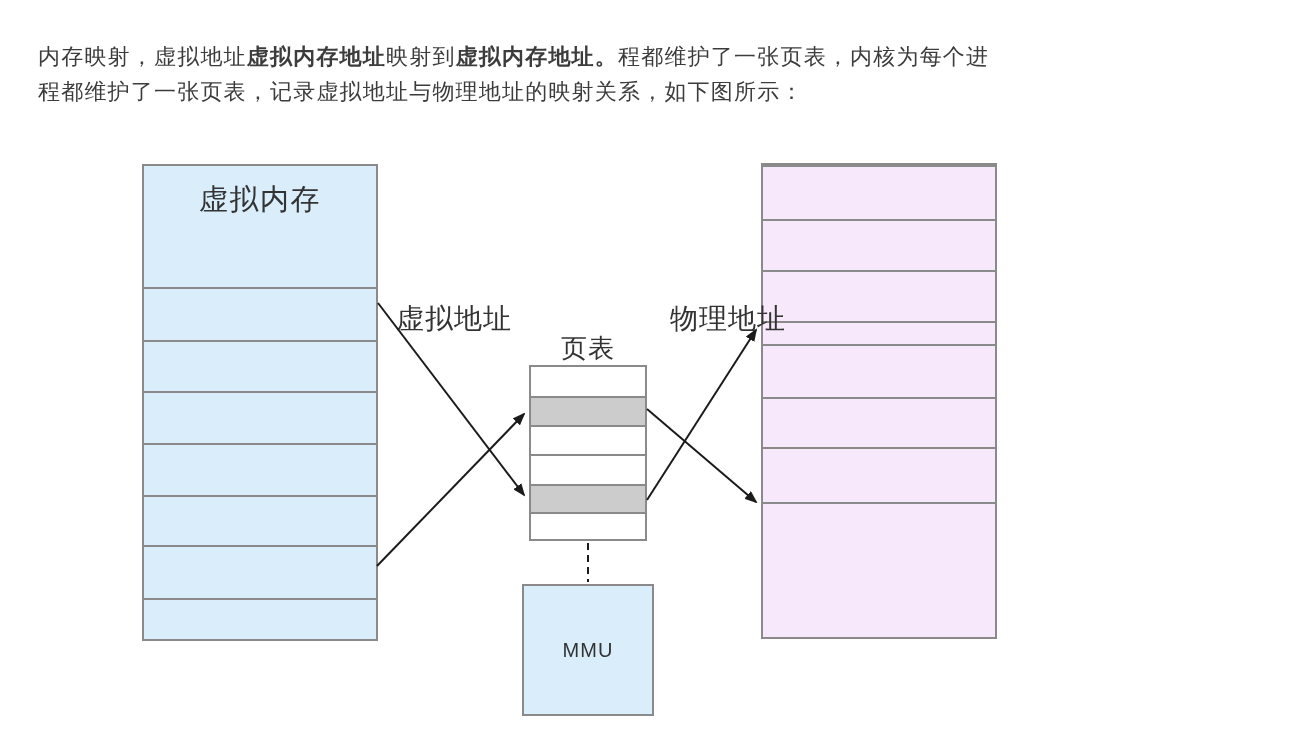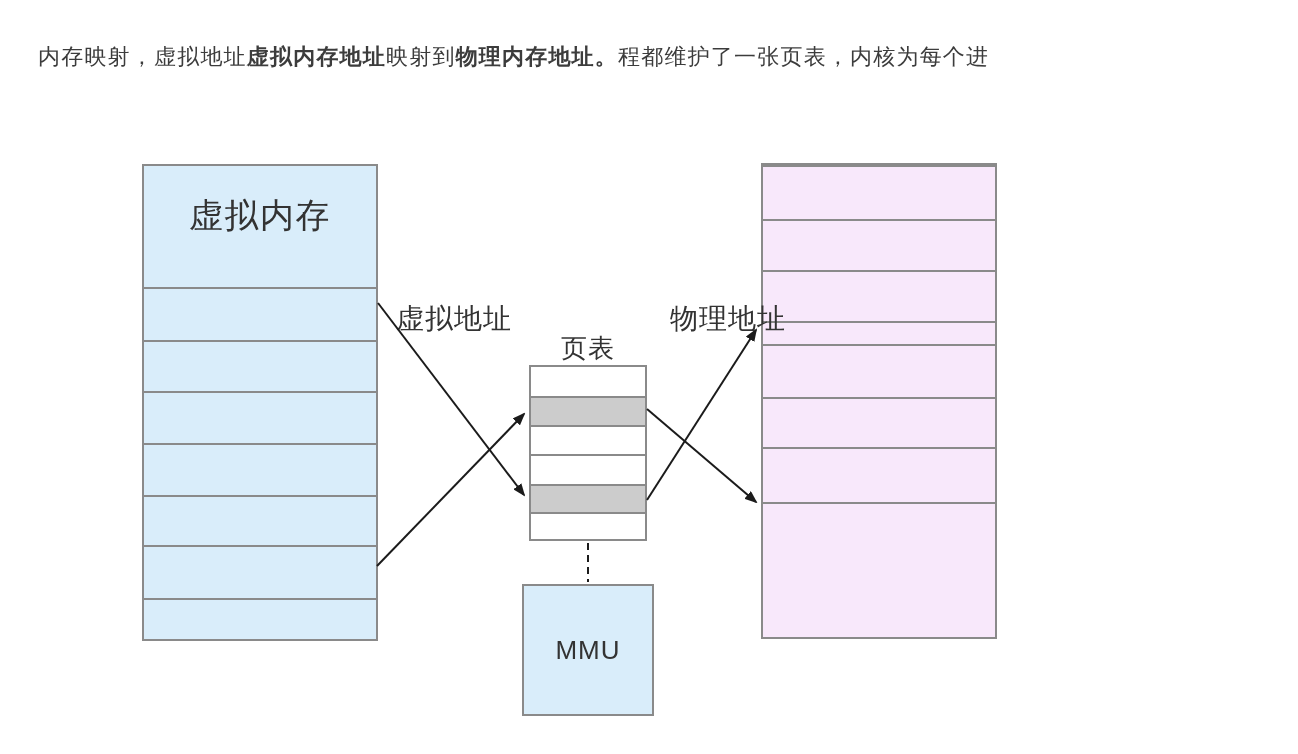--- a/index.html
+++ b/index.html
@@ -19,58 +19,59 @@
   .page{position:relative;width:1298px;height:754px;background:var(--page-bg);overflow:hidden;}
 
   
   .paragraph{position:absolute;left:38px;top:39px;color:var(--paragraph-text);
     font-size:22px;line-height:35px;letter-spacing:1.2px;}
   .pline{white-space:nowrap;}
   .seg-bold{font-weight:700;margin-top:12px;}
 
   
   .membox{position:absolute;border:2px solid var(--border);display:flex;flex-direction:column;}
-  .membox .hdr{display:flex;justify-content:center;align-items:flex-start;padding-top:27px;
-    font-size:34px;letter-spacing:1.5px;color:var(--text);}
+  .membox .hdr{display:flex;justify-content:center;align-items:flex-start;padding-top:14px;
+    font-size:29px;letter-spacing:1.5px;color:var(--text);}
   .membox .row{border-top:2px solid var(--border);background:transparent;}
   .membox .row.fill-last{flex:1 1 auto;}
 
   .vm{left:142px;top:164px;width:236px;height:477px;background:var(--virtual-fill);}
   .pm{left:761px;top:163px;width:236px;height:476px;background:var(--physical-fill);}
 
   
   .ptable{left:529px;top:365px;width:118px;height:176px;background:var(--row-fill);}
   .ptable .row{background:var(--row-fill);}
   .ptable .row:first-child{border-top:none;}
   .ptable .row.hl{background:var(--highlight-fill);}
 
   
   .mmu{left:522px;top:584px;width:132px;height:132px;background:var(--virtual-fill);
-    display:flex;align-items:center;justify-content:center;font-size:26px;
+    display:flex;align-items:center;justify-content:center;font-size:20px;
     letter-spacing:1px;color:var(--text);}
 
   
   .dlabel{position:absolute;color:var(--text);font-size:28px;letter-spacing:1px;white-space:nowrap;}
   .lbl-pagetable{left:529px;top:331px;width:118px;text-align:center;font-size:26px;}
   .lbl-vaddr{left:396px;top:300px;}
   .lbl-paddr{left:654px;top:300px;margin-left:16px;}
 
   
   .overlay{position:absolute;left:0;top:0;width:1298px;height:754px;pointer-events:none;}
   .arrow-line{stroke:var(--arrow);stroke-width:2;fill:none;}
   .arrow-head{fill:var(--arrow);}
   .dashed{stroke:var(--arrow);stroke-width:2;stroke-dasharray:7,5;fill:none;}
 </style>
 </head>
 <body>
 
 <div class="page">
 
   <div class="paragraph">
-    <div class="pline"><span>内存映射，虚拟地址</span><span class="seg-bold">虚拟内存地址</span><span>映射到</span><span class="seg-bold">物理内存地址。</span><span>程都维护了一张页表，内核为每个进</span></div>
+    <div class="pline"><span>内存映射，虚拟地址</span><span class="seg-bold">虚拟内存地址</span><span>映射到</span><span class="seg-bold">虚拟内存地址。</span><span>程都维护了一张页表，内核为每个进</span></div>
+    <div class="pline"><span>程都维护了一张页表，记录虚拟地址与物理地址的映射关系，如下图所示：</span></div>
   </div>
 
   <div class="membox vm">
     <div class="hdr" style="height:121px">虚拟内存</div>
     <div class="row" style="height:53px"></div>
     <div class="row" style="height:51px"></div>
     <div class="row" style="height:52px"></div>
     <div class="row" style="height:52px"></div>
     <div class="row" style="height:50px"></div>
     <div class="row" style="height:53px"></div>

